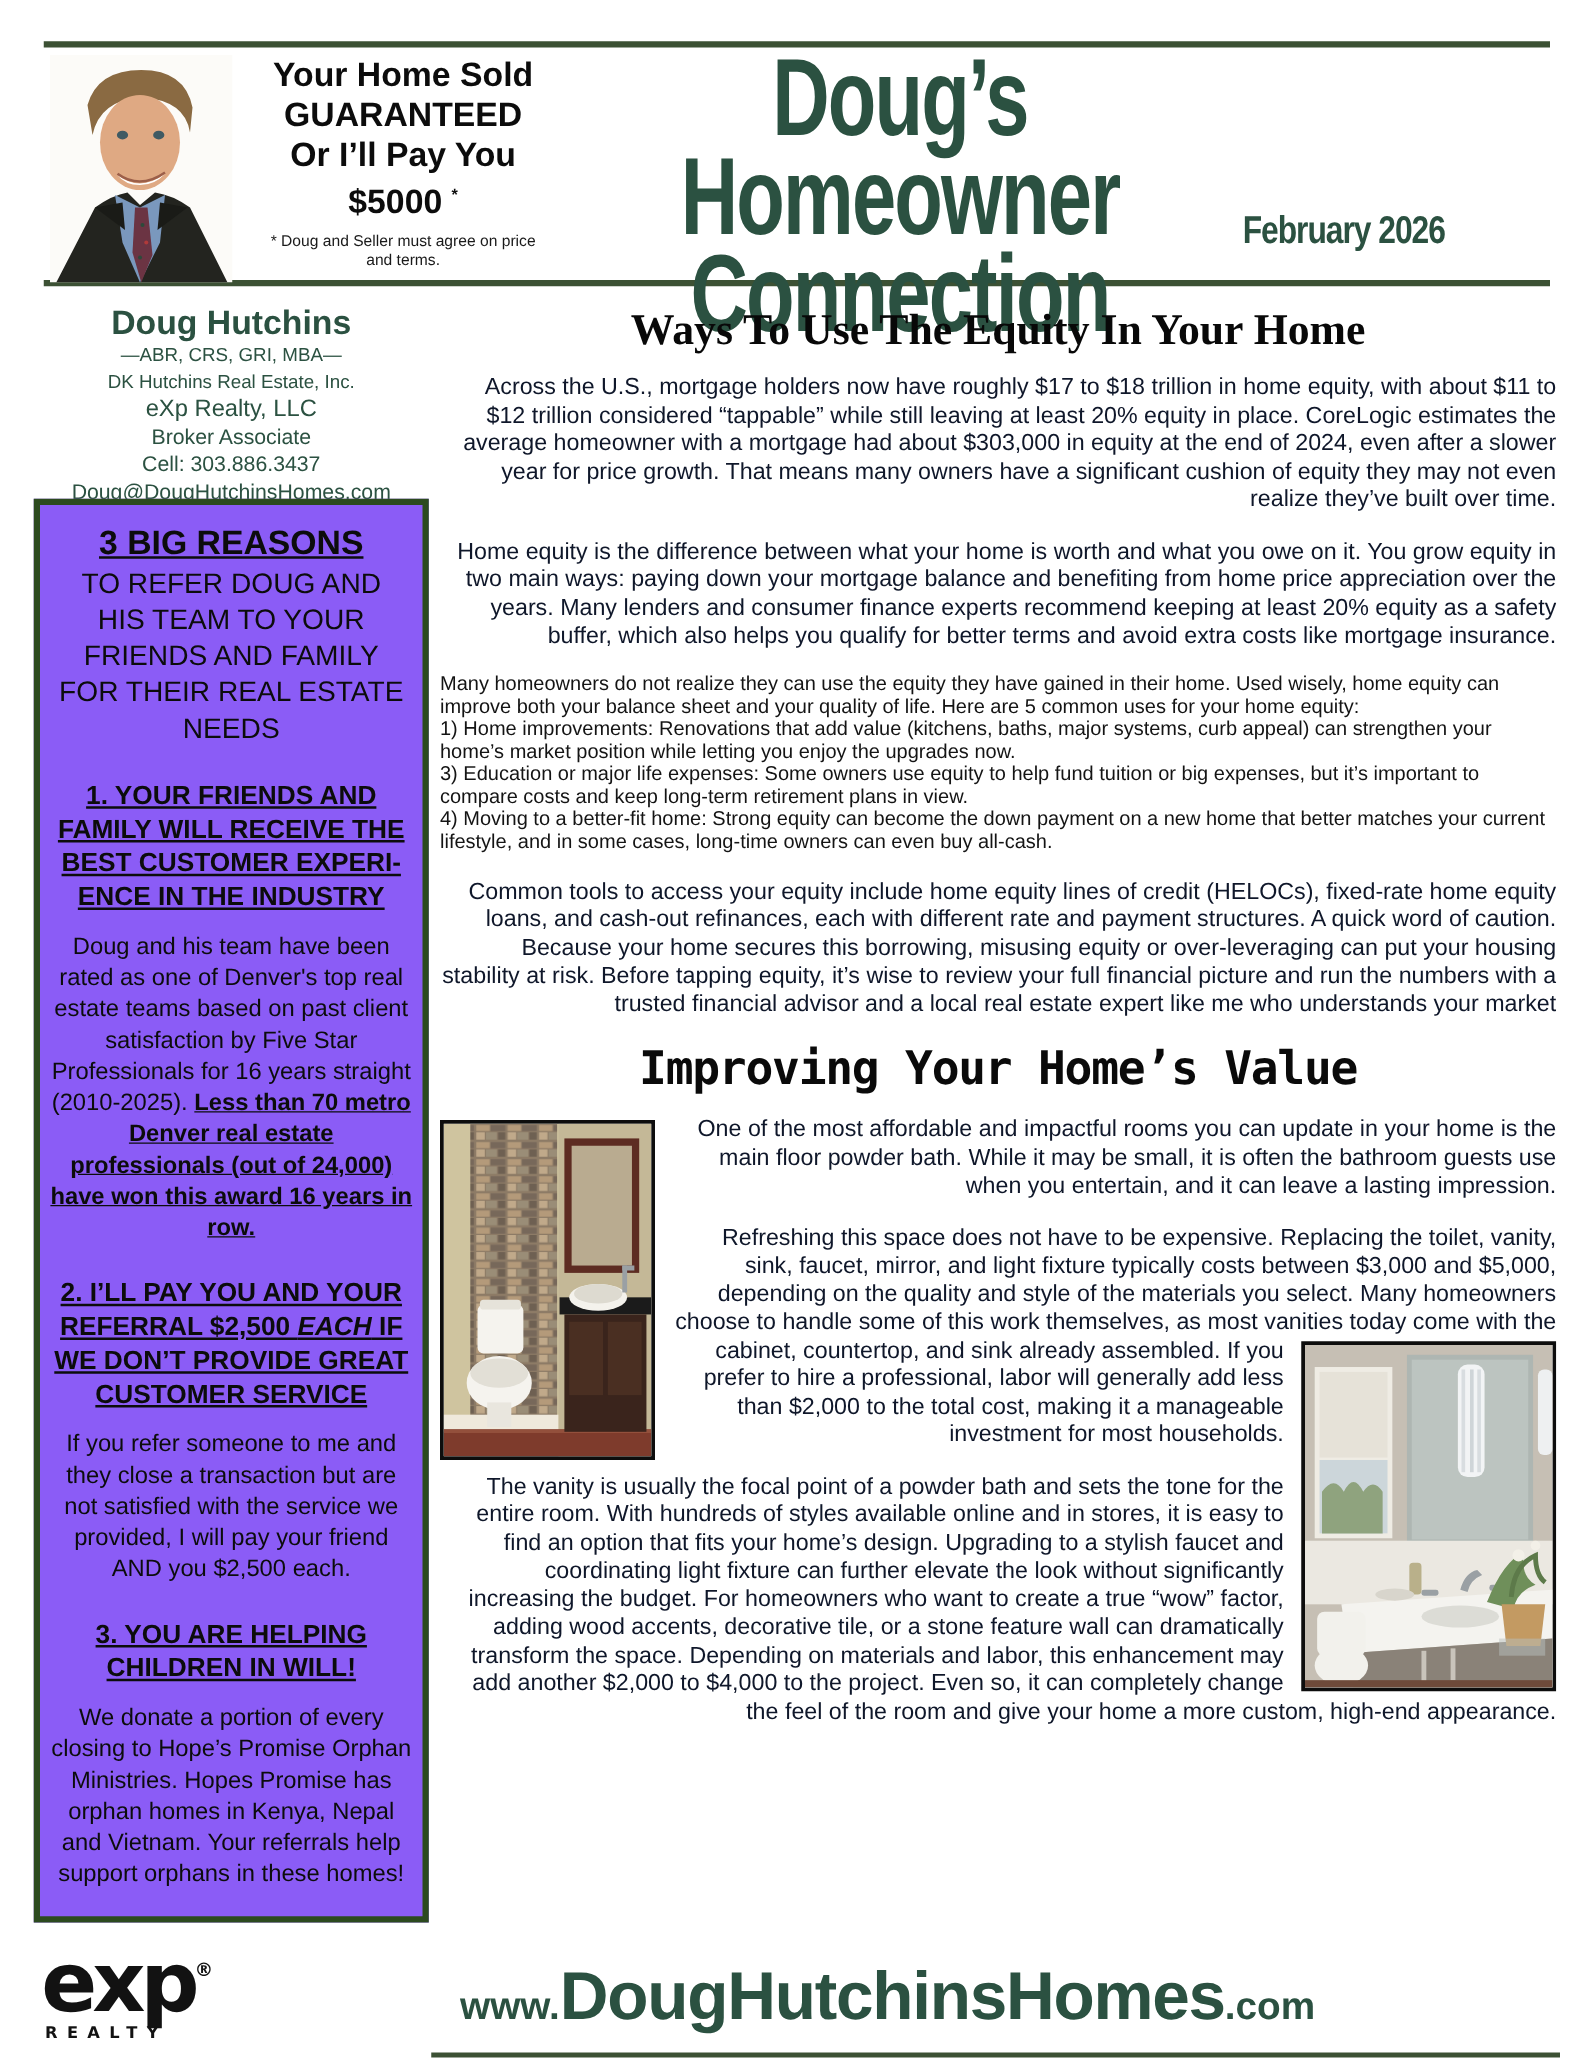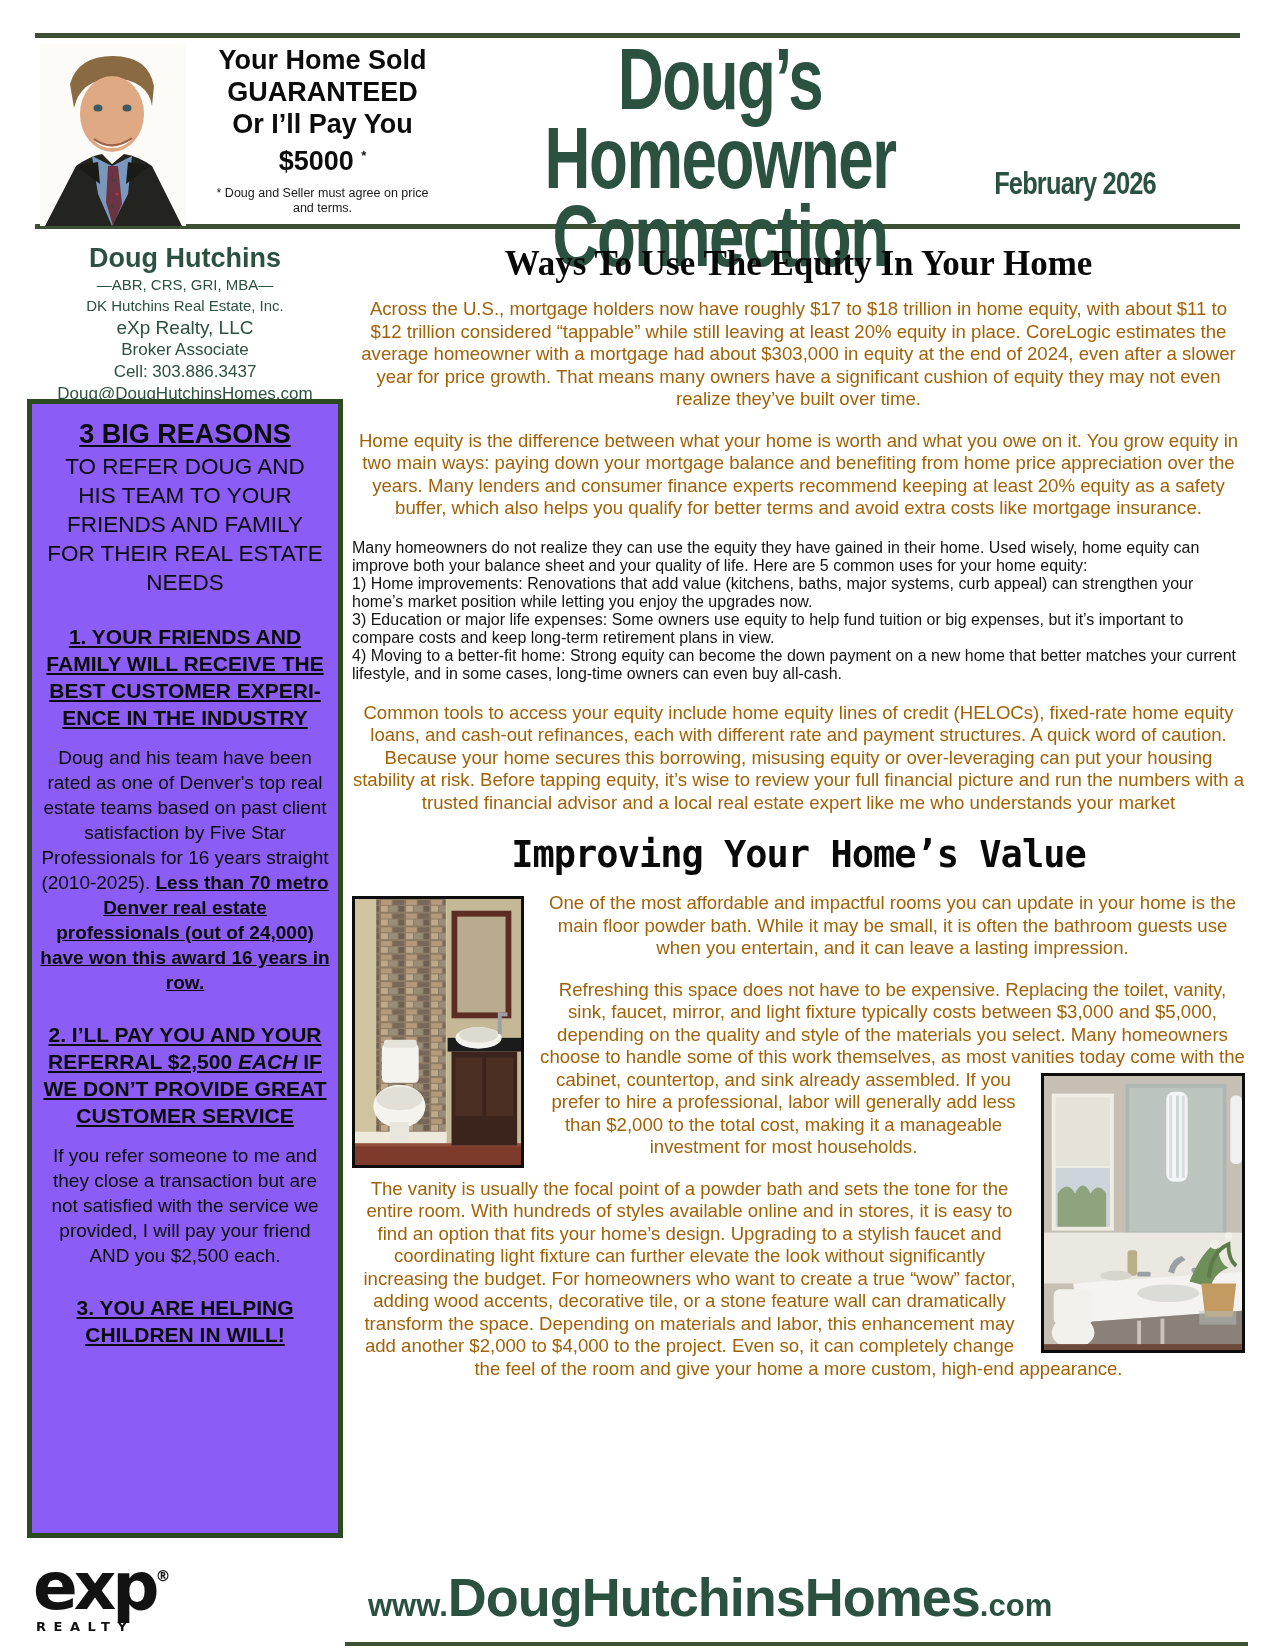--- a/index.html
+++ b/index.html
@@ -38,21 +38,21 @@
   .refbox .boldu{font-weight:bold;text-decoration:underline;}
   .refbox .ital{font-style:italic;}
   .explogo{position:absolute;left:33px;top:1546px;width:220px;color:#121212;}
   .explogo .word{font-family:"DejaVu Sans", sans-serif;font-weight:bold;font-size:66px;line-height:60px;letter-spacing:-4px;}
   .explogo .reg{font-size:15px;vertical-align:28px;letter-spacing:0;}
   .explogo .sub{font-family:"DejaVu Sans", sans-serif;font-weight:bold;font-size:13px;letter-spacing:7.5px;margin-top:2px;margin-left:3px;}
   
   .main-col{position:absolute;left:352px;top:238px;width:893px;height:1326px;overflow:hidden;}
   .a1-title{font-family:"Liberation Serif", serif;font-weight:bold;font-size:35px;
             text-align:center;margin:6px 0 14px 0;color:#080808;}
-  .body-p{font-size:18.6px;line-height:22.5px;margin:0 0 19px 0;text-align:center;color:#a16207;}
+  .body-p{font-size:18.6px;line-height:22.5px;margin:0 0 19px 0;text-align:right;color:#0f172a;}
   .uses-group{margin:0 0 19px 0;}
   .uses-group p{margin:0;}
   .a2-title{font-family:"DejaVu Sans Mono", monospace;font-weight:bold;font-size:37px;
             text-align:center;margin:10px 0 16px 0;color:#0a0a0a;letter-spacing:-1px;}
   .fig1{float:left;width:172px;height:272px;margin:4px 16px 4px 0;border:3px solid #0d0d0d;box-sizing:border-box;}
   .fig2{float:right;width:204px;height:280px;margin:4px 0 4px 14px;border:3px solid #0d0d0d;box-sizing:border-box;}
   .fig1 svg,.fig2 svg,.headshot svg{display:block;width:100%;height:100%;}
   
   .site-url{position:absolute;left:368px;top:1566px;color:#2b5141;white-space:nowrap;}
   .site-url .small{font-size:31px;font-weight:bold;}
@@ -132,20 +132,21 @@
     </div>
     <div class="rpara"><span>Doug and his team have been rated as one of Denver's top real estate teams based on past client satisfaction by Five Star Professionals for 16 years straight (2010-2025).  </span><span class="boldu">Less than 70 metro Denver real estate professionals (out of 24,000) have won this award 16 years in row.</span></div>
 
     <div class="rhead"><span>2.   I’LL PAY YOU AND YOUR REFERRAL $2,500 </span><span class="ital">EACH</span><span> IF WE DON’T PROVIDE GREAT CUSTOMER SERVICE</span></div>
     <div class="rpara">If you refer someone to me and they close a transaction but are not satisfied with the service we provided, I will pay your friend AND you $2,500 each.</div>
 
     <div class="rhead">
       <span class="hline">3. YOU ARE HELPING</span>
       <span class="hline">CHILDREN IN WILL!</span>
     </div>
+    <div class="rpara">We donate a portion of every closing to Hope’s Promise Orphan Ministries.  Hopes Promise has orphan homes in Kenya, Nepal and Vietnam.  Your referrals help support orphans in these homes!</div>
   </div>
 
   <div class="explogo">
     <div class="word"><span>exp</span><span class="reg">®</span></div>
     <div class="sub">REALTY</div>
   </div>
 
   <div class="main-col">
 
     <div class="a1-title">Ways To Use The Equity In Your Home</div>

